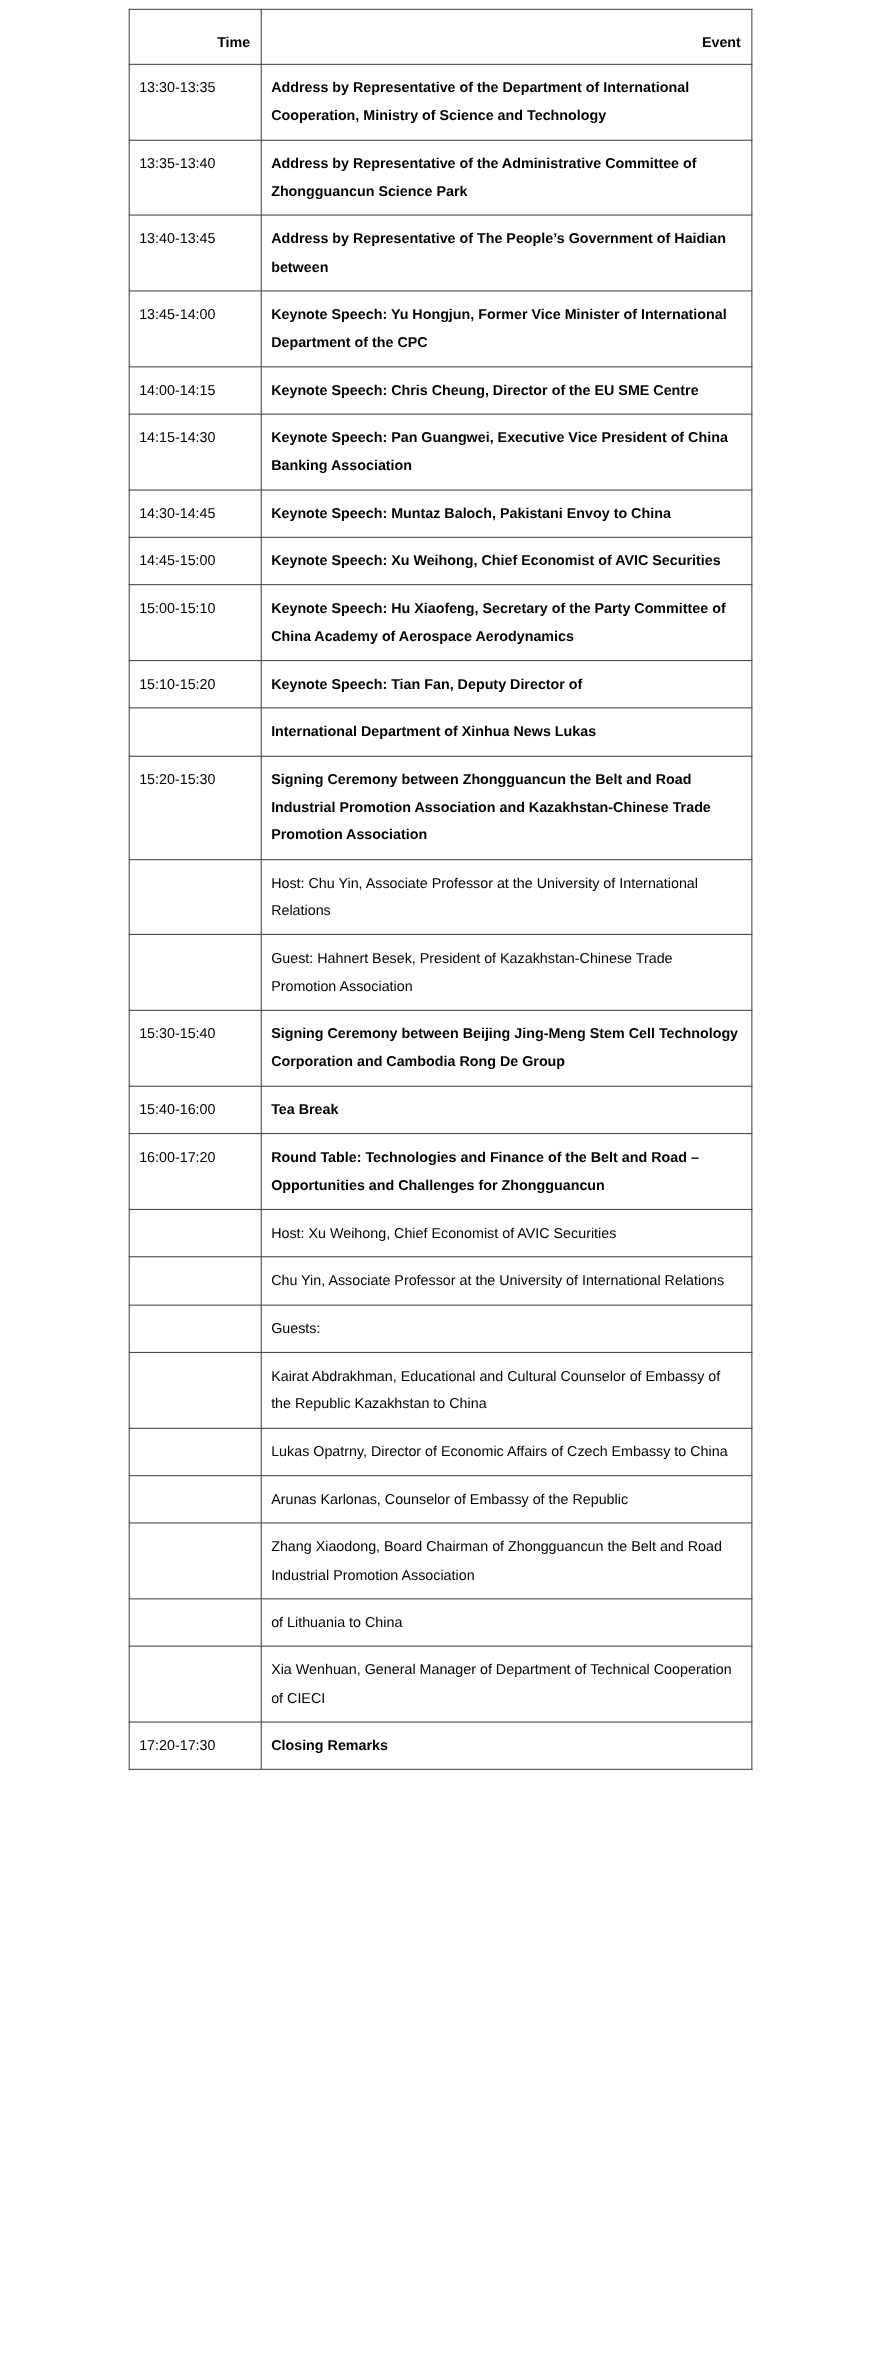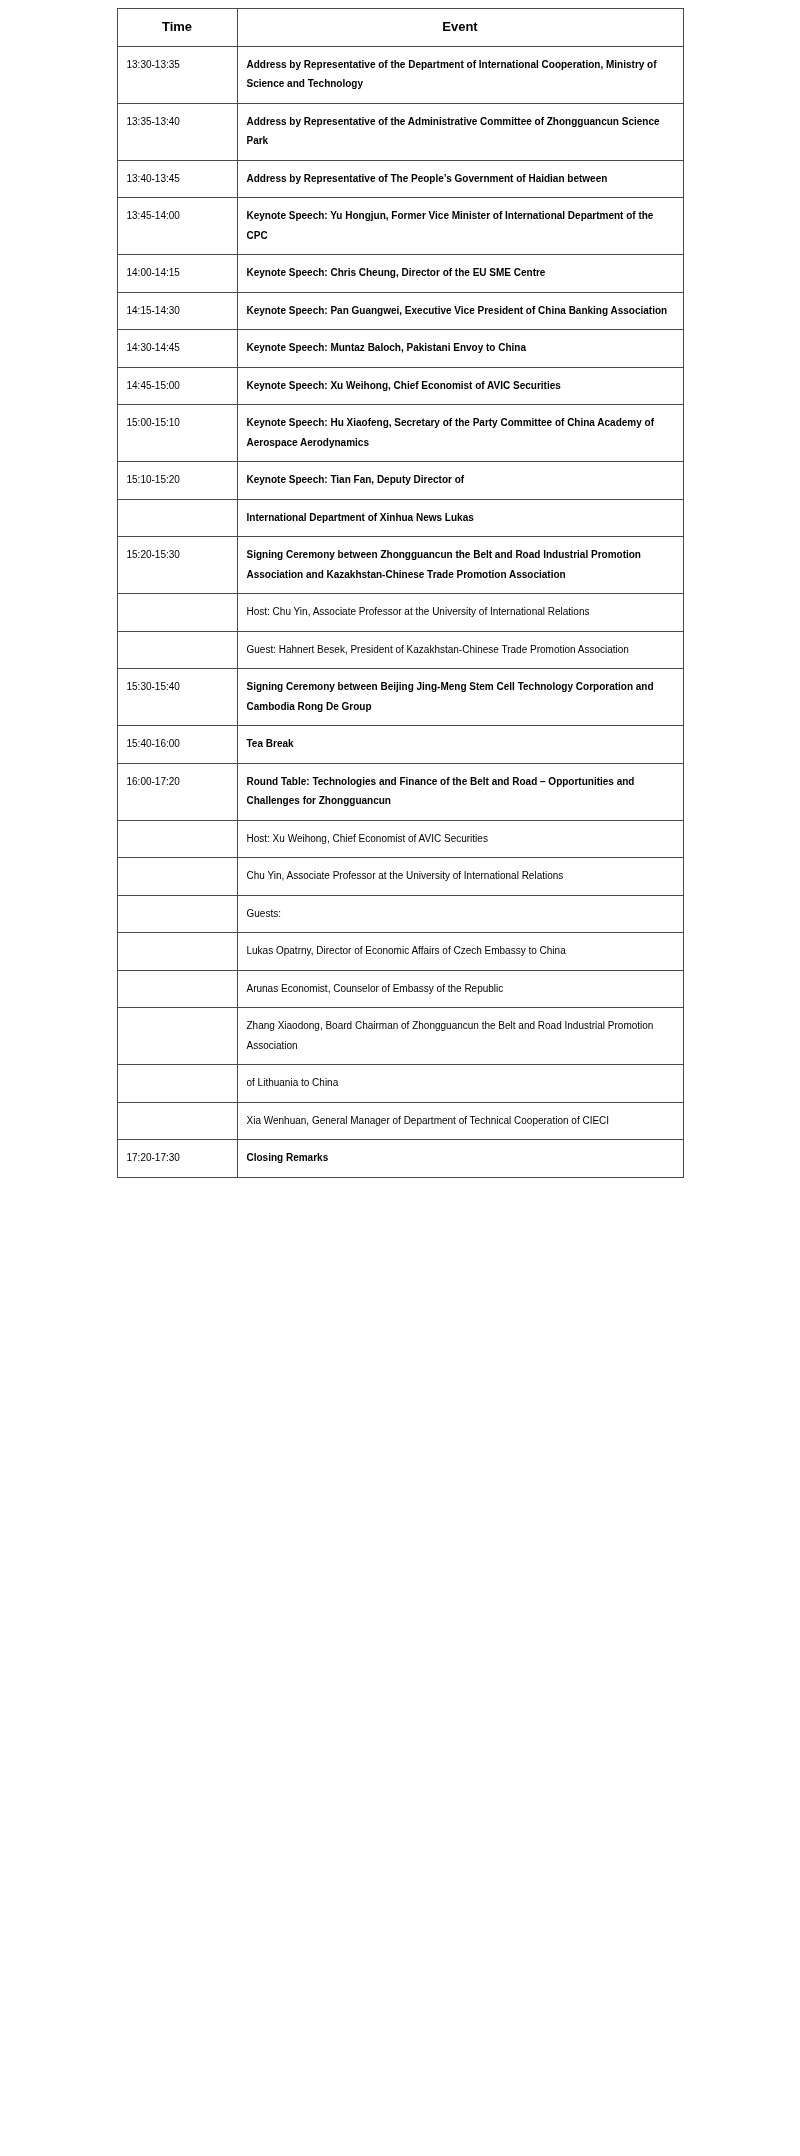--- a/index.html
+++ b/index.html
@@ -24,28 +24,28 @@
     width: 566px;
     table-layout: fixed;
   }
   table.schedule col.col-time { width: 120px; }
   table.schedule col.col-event { width: 446px; }
 
   table.schedule th, table.schedule td {
     border: 1px solid #4a4a4a;
     vertical-align: top;
     padding: 8px 9px 9px 9px;
-    font-size: 10px;
+    font-size: 13px;
     line-height: 1.95;
   }
   table.schedule th {
-    text-align: center;
+    text-align: right;
     font-weight: bold;
     font-size: 13px;
-    padding-top: 10px;
+    padding-top: 22px;
     padding-bottom: 10px;
     line-height: 1.3;
   }
   td.time {
     text-align: left;
     font-weight: normal;
     white-space: nowrap;
     padding-left: 8px;
   }
   td.event.bold {
@@ -150,25 +150,29 @@
         <tr>
           <td class="time empty"></td>
           <td class="event normal">Chu Yin, Associate Professor at the University of International Relations</td>
         </tr>
         <tr>
           <td class="time empty"></td>
           <td class="event normal">Guests:</td>
         </tr>
         <tr>
           <td class="time empty"></td>
+          <td class="event normal">Kairat Abdrakhman, Educational and Cultural Counselor of Embassy of the Republic Kazakhstan to China</td>
+        </tr>
+        <tr>
+          <td class="time empty"></td>
           <td class="event normal">Lukas Opatrny, Director of Economic Affairs of Czech Embassy to China</td>
         </tr>
         <tr>
           <td class="time empty"></td>
-          <td class="event normal">Arunas Economist, Counselor of Embassy of the Republic</td>
+          <td class="event normal">Arunas Karlonas, Counselor of Embassy of the Republic</td>
         </tr>
         <tr>
           <td class="time empty"></td>
           <td class="event normal">Zhang Xiaodong, Board Chairman of Zhongguancun the Belt and Road Industrial Promotion Association</td>
         </tr>
         <tr>
           <td class="time empty"></td>
           <td class="event normal">of Lithuania to China</td>
         </tr>
         <tr>

